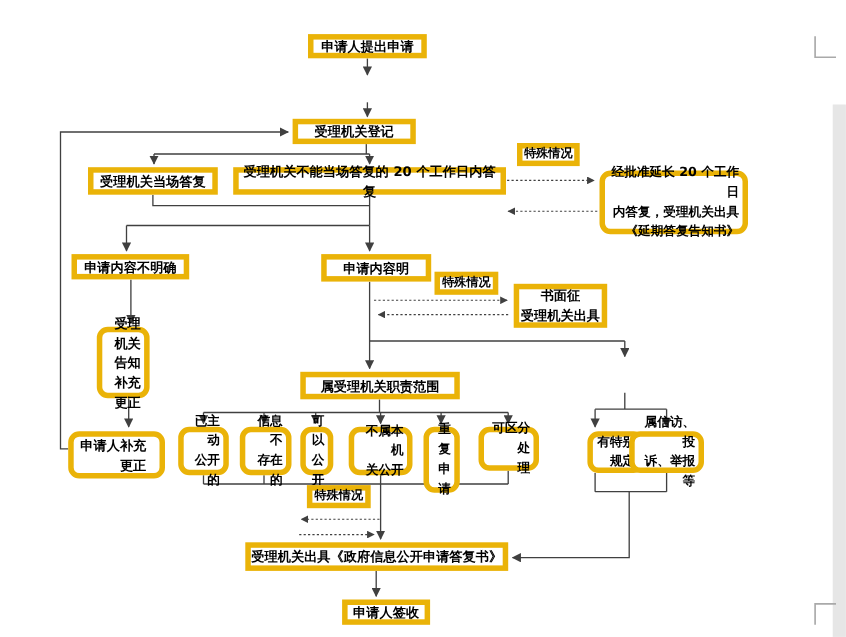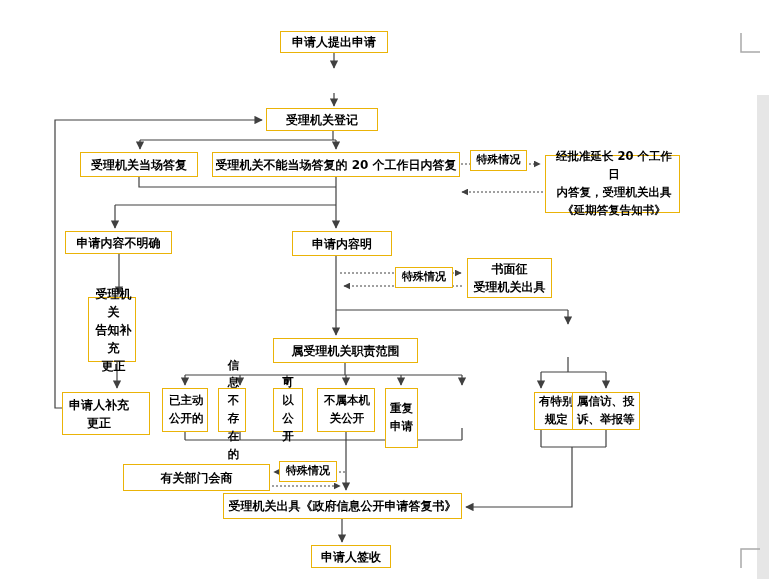--- a/index.html
+++ b/index.html
@@ -2,28 +2,28 @@
 <html><head>
 <meta charset="utf-8">
 <style>
   html,body{margin:0;padding:0;background:#ffffff;}
   #stage{
     position:relative;width:769px;height:579px;background:#ffffff;overflow:hidden;
     font-family:"DejaVu Sans",sans-serif;color:#000;
   }
   svg.lines{position:absolute;left:0;top:0;width:769px;height:579px;}
   .node{
-    position:absolute;box-sizing:border-box;border:1px solid #eab308;background:#fff;
+    position:absolute;box-sizing:border-box;border:5px solid #eab308;background:#fff;
     display:flex;align-items:center;justify-content:center;text-align:center;
     font-size:12px;font-weight:bold;line-height:1.5;white-space:pre-line;
     font-family:"DejaVu Sans",sans-serif;
   }
-  .node.left{justify-content:flex-start;text-align:center;padding-left:6px;padding-right:3px;}
+  .node.left{justify-content:flex-start;text-align:right;padding-left:6px;padding-right:3px;border-radius:10px;}
   .node.sm{font-size:11.5px;line-height:1.55;}
-  .node.tag{font-size:11px;margin-top:20px;}
+  .node.tag{font-size:11px;}
 </style>
 </head>
 <body>
 
 <div id="stage">
 
   <svg class="lines" viewBox="0 0 769 579">
     <defs>
       <marker id="arr" viewBox="0 0 10 10" refX="9" refY="5" markerWidth="7" markerHeight="7" orient="auto-start-reverse">
         <path d="M0 0 L10 5 L0 10 z" fill="#404040"></path>
@@ -91,30 +91,31 @@
   <div class="node" style="left:467px;top:258px;width:85px;height:40px;">书面征
 受理机关出具</div>
   <div class="node left" style="left:88px;top:297px;width:48px;height:65px;">受理机关
 告知补充
 更正</div>
   <div class="node" style="left:273px;top:338px;width:145px;height:25px;">属受理机关职责范围</div>
   <div class="node left" style="left:62px;top:392px;width:88px;height:43px;">申请人补充
 更正</div>
   <div class="node left sm" style="left:162px;top:388px;width:46px;height:44px;">已主动
 公开的</div>
-  <div class="node left sm" style="left:218px;top:388px;width:28px;height:44px;">信息不
+  <div class="node left sm" style="left:218px;top:388px;width:47px;height:44px;">信息不
 存在的</div>
   <div class="node left sm" style="left:273px;top:388px;width:30px;height:44px;padding-left:3px;">可以
 公开</div>
   <div class="node left sm" style="left:317px;top:388px;width:58px;height:44px;">不属本机
 关公开</div>
   <div class="node left sm" style="left:385px;top:388px;width:33px;height:60px;padding-left:4px;">重复
 申请</div>
+  <div class="node left sm" style="left:435px;top:388px;width:55px;height:40px;">可区分处
+理</div>
   <div class="node left sm" style="left:534px;top:392px;width:52px;height:38px;padding-left:4px;">有特别
 规定</div>
   <div class="node left sm" style="left:572px;top:392px;width:68px;height:38px;padding-left:4px;">属信访、投
 诉、举报等</div>
   <div class="node tag" style="left:279px;top:441px;width:58px;height:21px;">特殊情况</div>
-  <div class="node" style="left:123px;top:464px;width:147px;height:27px;">有关部门会商</div>
   <div class="node" style="left:223px;top:493px;width:239px;height:26px;">受理机关出具《政府信息公开申请答复书》</div>
   <div class="node" style="left:311px;top:545px;width:80px;height:23px;">申请人签收</div>
 
 </div>
 
 </body></html>

